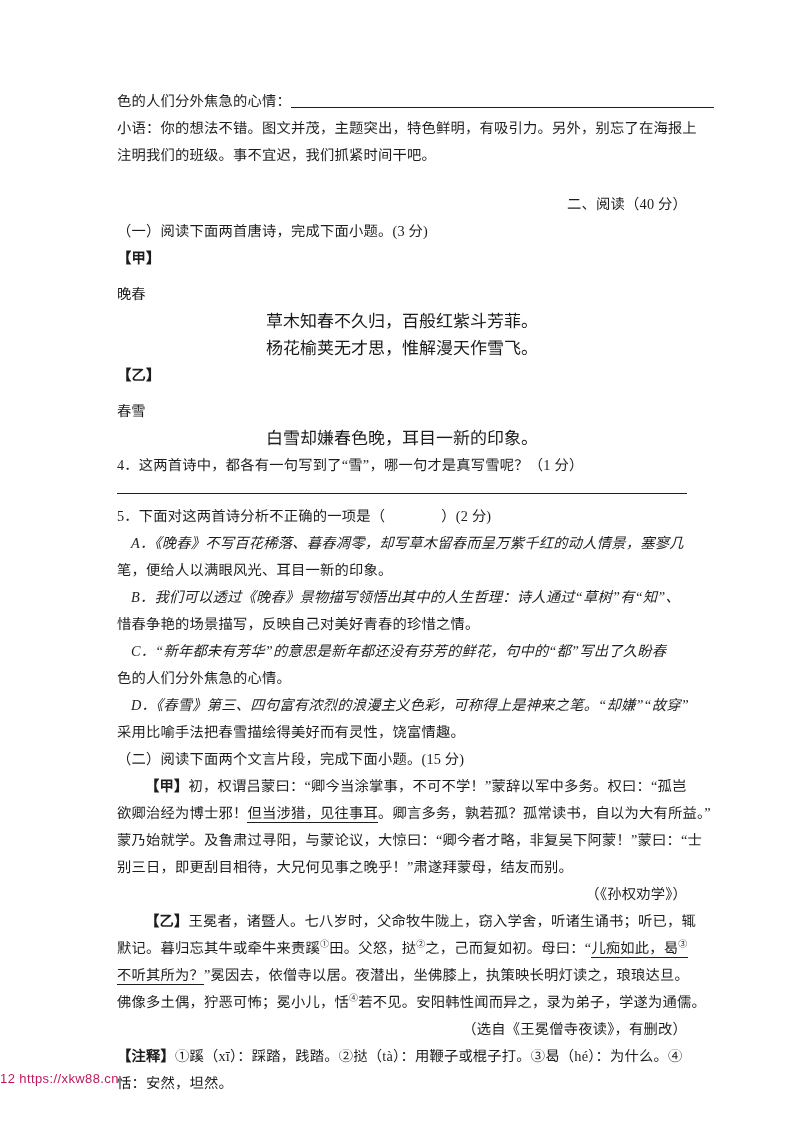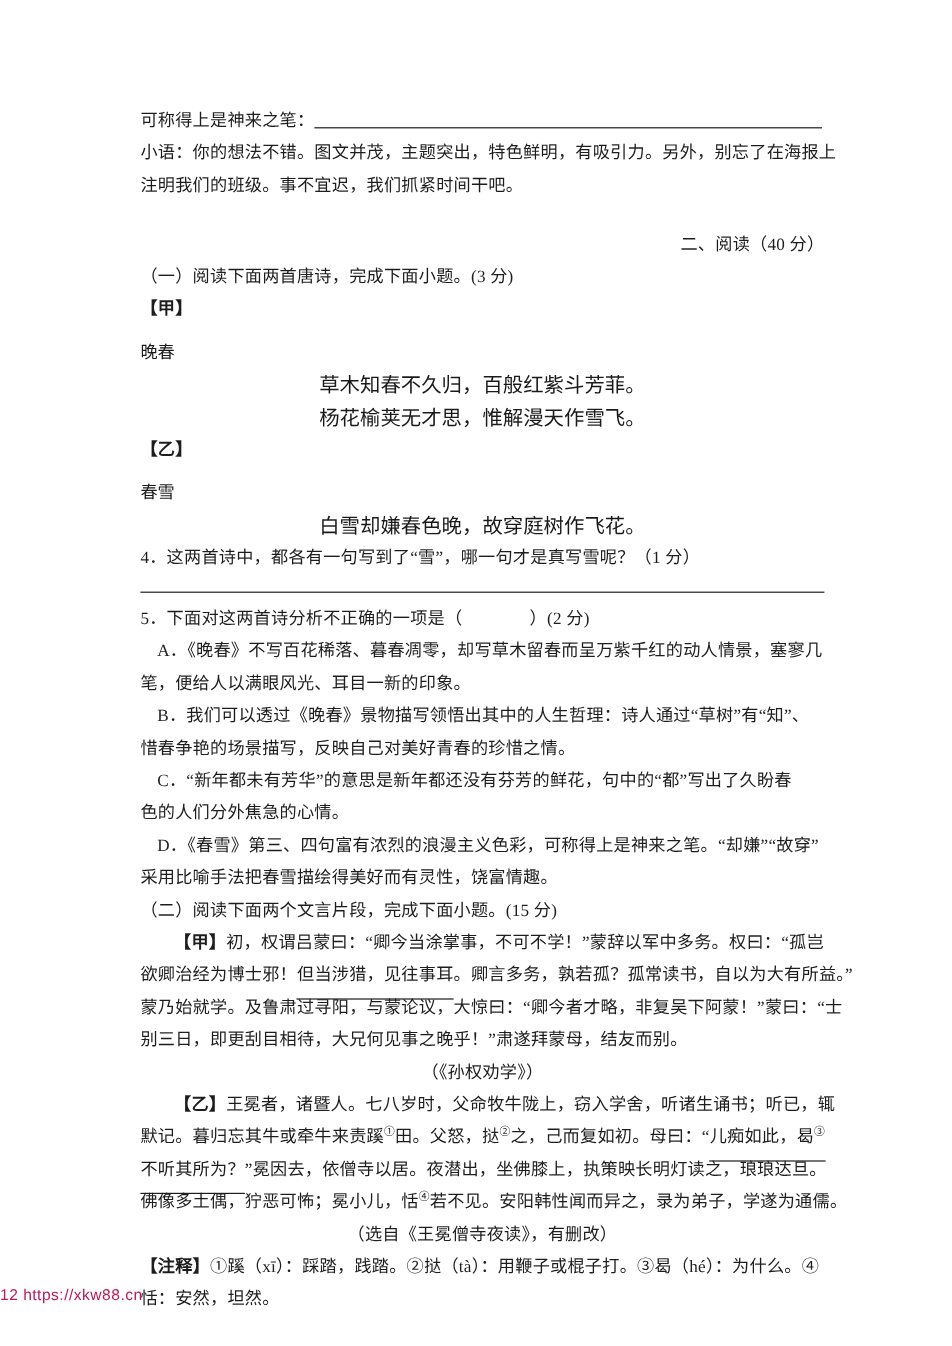--- a/index.html
+++ b/index.html
@@ -29,24 +29,24 @@
   }
   .ln {
     font-size: 14.3px;
     line-height: 27px;
     letter-spacing: 0.2px;
     color: #1d1d1d;
     text-align: justify;
     text-justify: inter-ideograph;
     white-space: nowrap;
   }
-  .indent1 { text-indent: 14px; }
+  .indent1 { text-indent: 14px; font-style: italic; }
   .indent2 { text-indent: 28px; }
   .center { text-align: right; white-space: nowrap; }
-  .right  { text-align: center;  white-space: nowrap; }
+  .right  { text-align: right;  white-space: nowrap; }
   .poem-title {
     text-align: left;
     font-size: 14.3px;
     line-height: 27px;
   }
   .poem-line {
     text-align: center;
     font-size: 17px;
     line-height: 27px;
   }
@@ -61,21 +61,21 @@
     vertical-align: -2px;
   }
   .answer-rule {
     border: 0;
     border-top: 1px solid #202020;
     margin: 14px 0 9px 0;
     width: 100%;
   }
   .gap-sm { height: 9px; }
   .gap-lg { height: 22px; }
-  .u-line  { border-bottom: 1px solid #1d1d1d; padding-bottom: 11px; }
+  .u-line  { border-bottom: 1px solid #1d1d1d; padding-bottom: 1px; }
   .u-wavy  {
     text-decoration-style: wavy;
     text-decoration-skip-ink: none;
     text-underline-offset: 3px;
   }
   .sup {
     font-size: 9px;
     vertical-align: super;
     line-height: 0;
   }
@@ -91,39 +91,39 @@
     letter-spacing: 0.4px;
   }
 </style>
 </head>
 <body>
 
 <div class="page">
   <div class="content">
 
     <div class="ln">
-      <span>可称得上是神来之笔：</span><span class="blank-inline" style="width:423px;"></span>
+      <span>色的人们分外焦急的心情：</span><span class="blank-inline" style="width:423px;"></span>
     </div>
     <div class="ln">小语：你的想法不错。图文并茂，主题突出，特色鲜明，有吸引力。另外，别忘了在海报上</div>
     <div class="ln">注明我们的班级。事不宜迟，我们抓紧时间干吧。</div>
 
     <div class="gap-lg"></div>
 
     <div class="ln center">二、阅读（40 分）</div>
 
     <div class="ln">（一）阅读下面两首唐诗，完成下面小题。(3 分)</div>
     <div class="ln bracket">【甲】</div>
     <div class="gap-sm"></div>
     <div class="poem-title">晚春</div>
     <div class="poem-line">草木知春不久归，百般红紫斗芳菲。</div>
     <div class="poem-line">杨花榆荚无才思，惟解漫天作雪飞。</div>
     <div class="ln bracket">【乙】</div>
     <div class="gap-sm"></div>
     <div class="poem-title">春雪</div>
-    <div class="poem-line">白雪却嫌春色晚，故穿庭树作飞花。</div>
+    <div class="poem-line">白雪却嫌春色晚，耳目一新的印象。</div>
 
     <div class="ln">4．这两首诗中，都各有一句写到了“雪”，哪一句才是真写雪呢？（1 分）</div>
     <hr class="answer-rule">
 
     <div class="ln">
       <span>5．下面对这两首诗分析不正确的一项是（</span><span class="blank-inline" style="width:56px;border-bottom:none;"></span><span>）(2 分)</span>
     </div>
 
     <div class="ln indent1">A．《晚春》不写百花稀落、暮春凋零，却写草木留春而呈万紫千红的动人情景，塞寥几</div>
     <div class="ln">笔，便给人以满眼风光、耳目一新的印象。</div>

